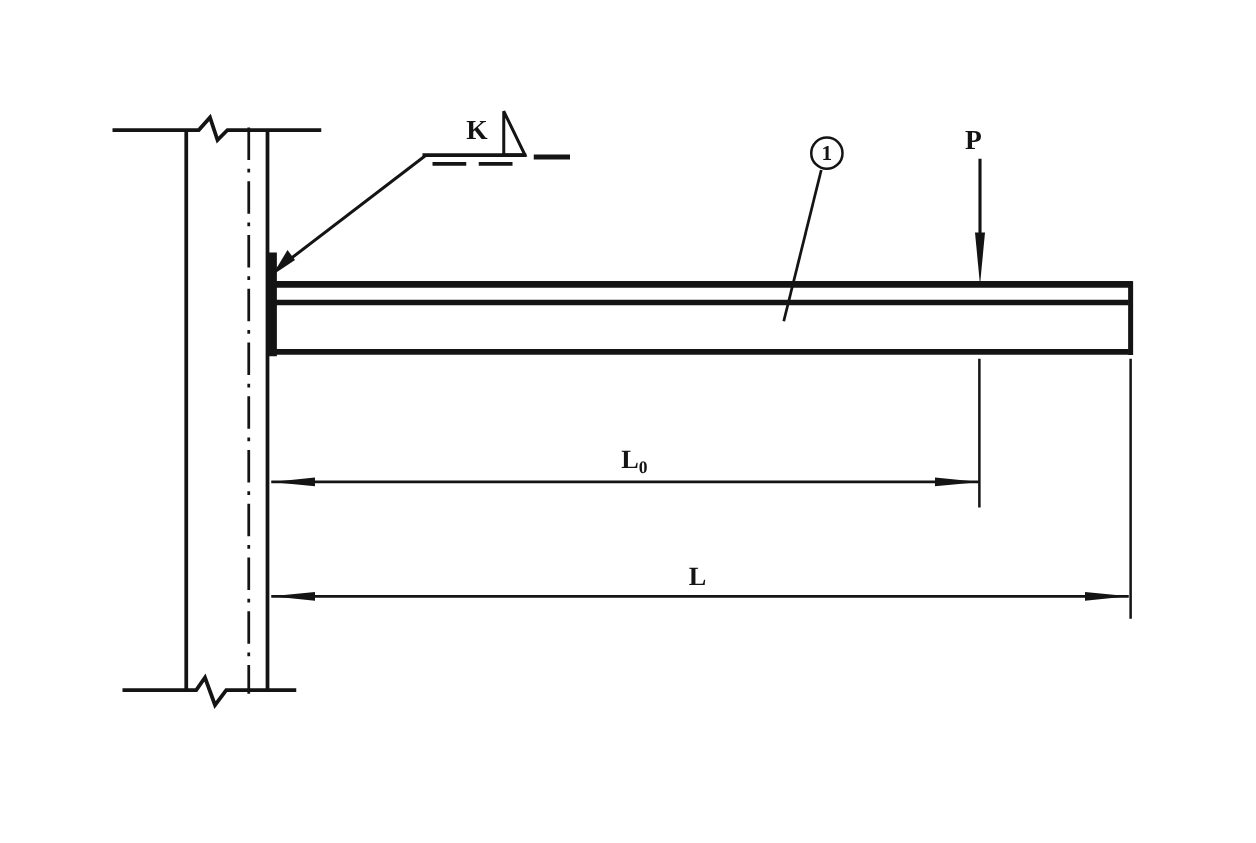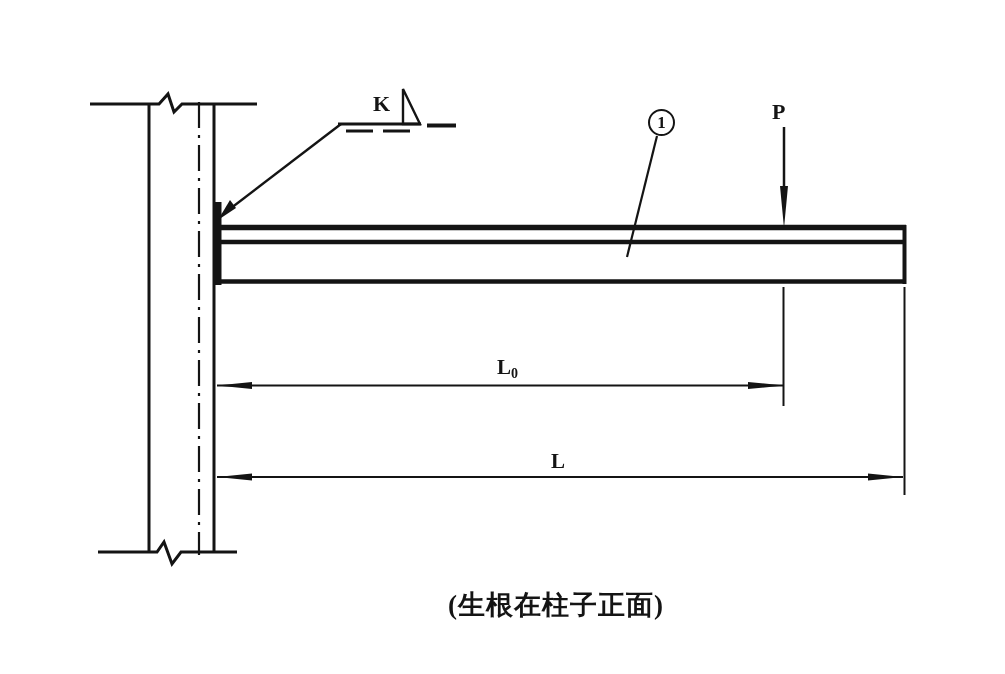--- a/index.html
+++ b/index.html
@@ -89,15 +89,14 @@
   <span class="balloon">
     <span>1</span>
   </span>
 
   <span class="lbl lbl-p">P</span>
 
   <span class="lbl lbl-dim lbl-l0"><span>L</span><span class="sub">0</span></span>
 
   <span class="lbl lbl-dim lbl-l">L</span>
 
-  <span class="lbl caption">(生根在柱子正面)</span>
 
 </div>
 
 </body></html>

